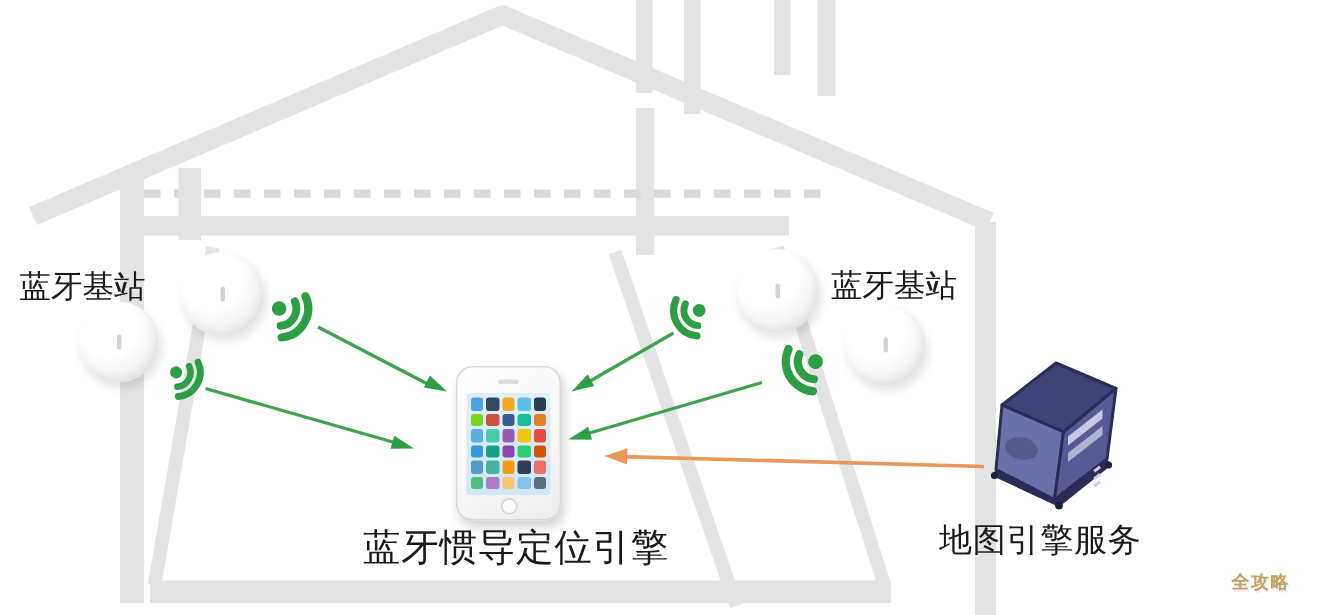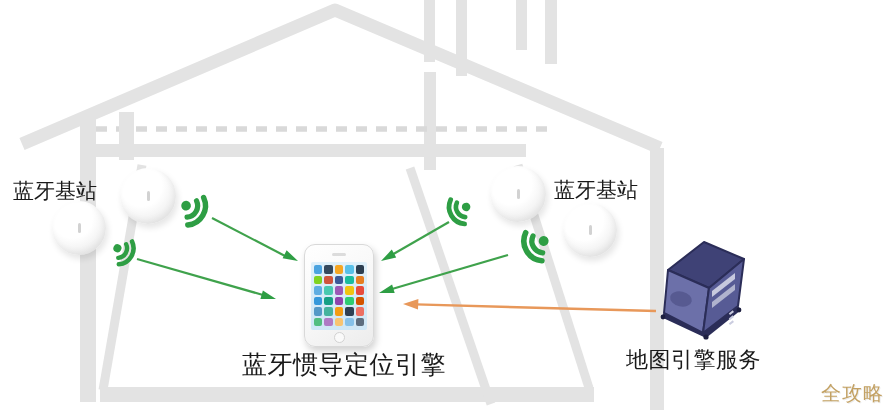--- a/index.html
+++ b/index.html
@@ -22,21 +22,21 @@
   
   .label{
     position:absolute;color:#1a1a1a;white-space:nowrap;
     font-family:"Liberation Sans","DejaVu Sans",sans-serif;
     text-align:right;
   }
   .label-station{font-size:21px;}
   .label-engine{font-size:25px;letter-spacing:0.5px;}
   .label-service{font-size:22px;letter-spacing:0.5px;}
   .watermark{
-    position:absolute;font-size:20px;font-weight:normal;letter-spacing:1px;
+    position:absolute;font-size:12px;font-weight:bold;letter-spacing:1px;
     text-shadow:1px 1px 0 rgba(0,0,0,0.08);
   }
   
   .phone{
     position:absolute;left:304px;top:244px;width:70px;height:103px;
     background:linear-gradient(145deg,#ffffff 0%,#f6f6f6 60%,#ececec 100%);
     border:1px solid #d9d9d9;border-radius:11px;
     box-shadow:2px 4px 7px rgba(0,0,0,0.18);
     box-sizing:border-box;
   }

